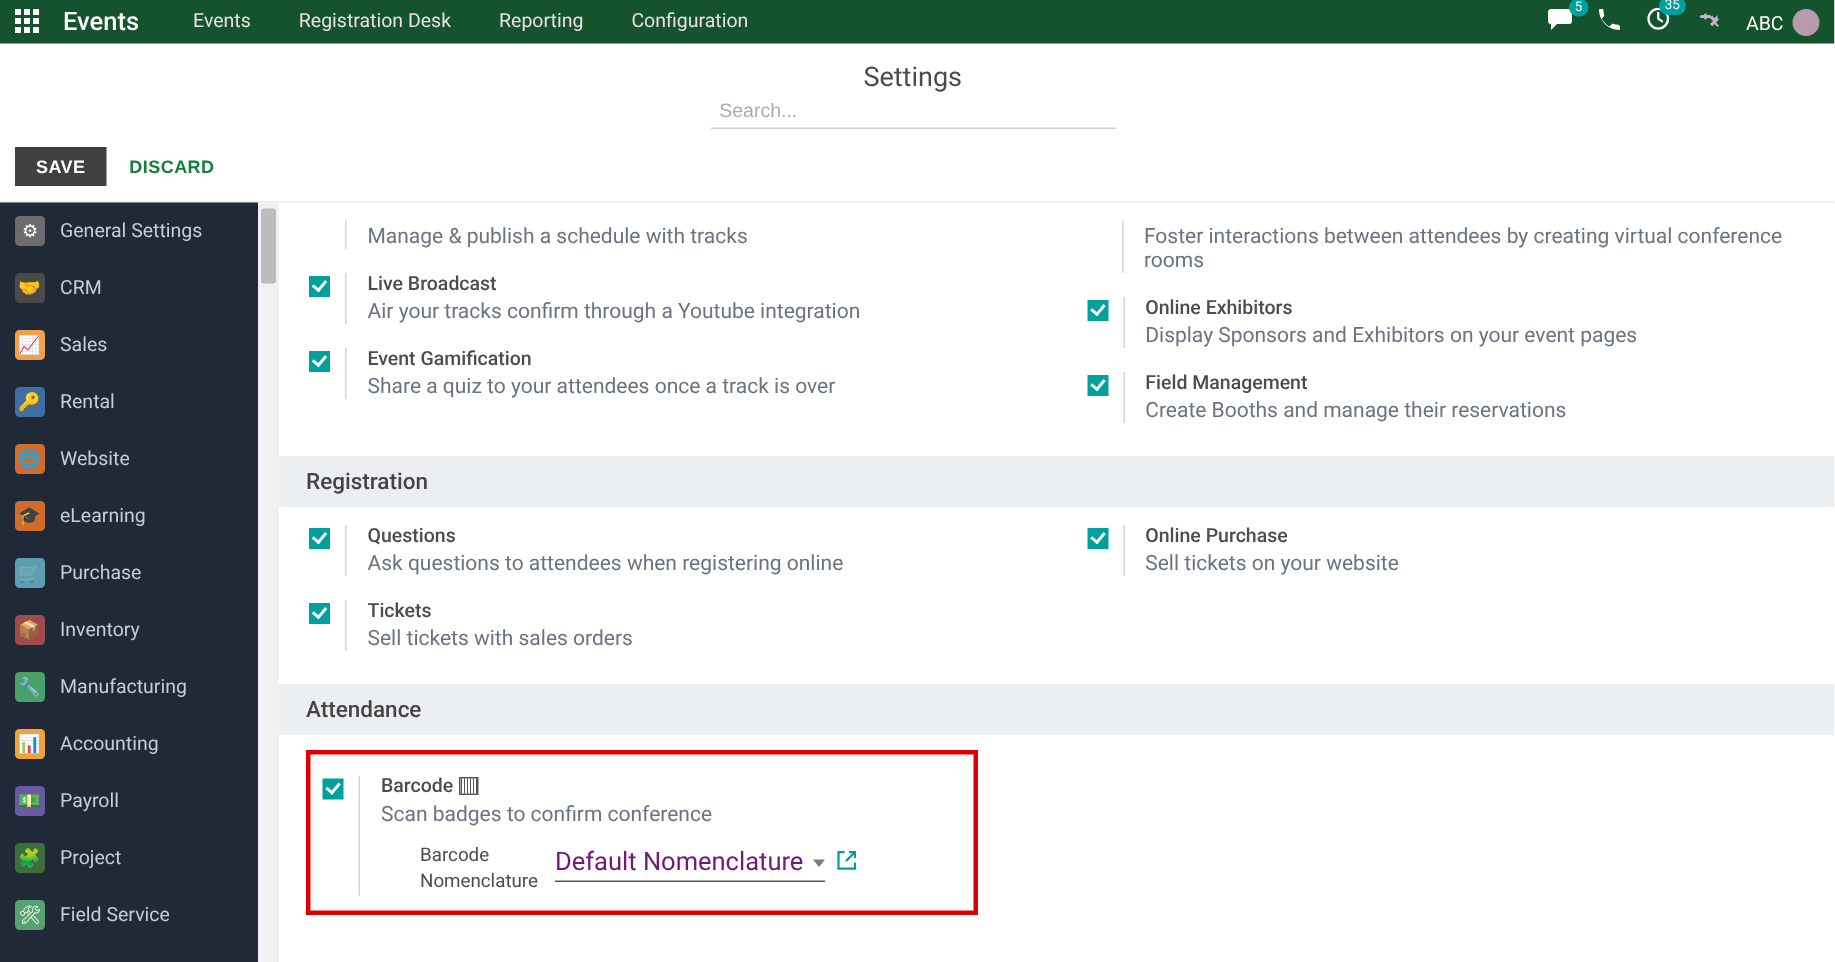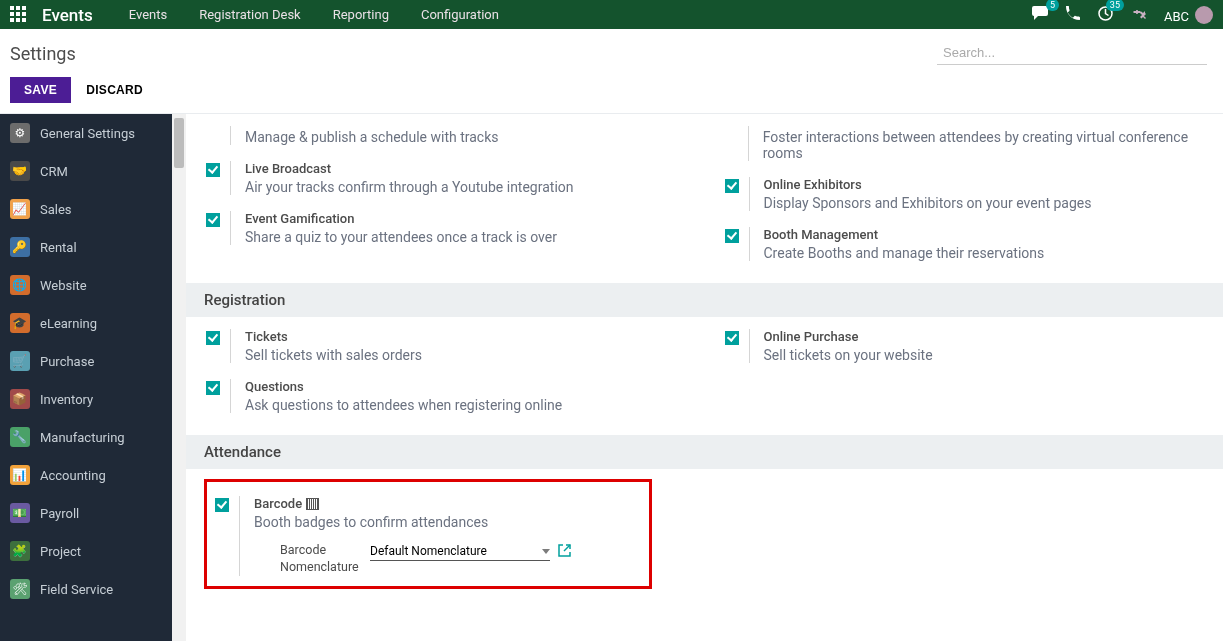--- a/index.html
+++ b/index.html
@@ -8,48 +8,48 @@
   .apps-icon { width: 18px; height: 18px; display: grid; grid-template-columns: repeat(3,4px); grid-template-rows: repeat(3,4px); gap: 2px; margin-right: 14px; cursor: pointer; }
   .apps-icon span { background: #fff; width: 4px; height: 4px; }
   .brand { font-size: 17px; font-weight: 500; margin-right: 22px; color: #fff; }
   .topnav { display: flex; gap: 4px; flex: 1; }
   .topnav a { color: #e9e0e6; padding: 5px 14px; font-size: 13px; text-decoration: none; }
   .topbar-right { display: flex; align-items: center; gap: 18px; }
   .tb-ico { color: #fff; position: relative; font-size: 14px; }
   .badge { position: absolute; top: -7px; right: -11px; background: #00a09d; color: #fff; font-size: 9px; padding: 1px 4px; border-radius: 7px; }
   .tb-user { display:flex; align-items:flex-end; gap:6px; font-size:13px; }
   .avatar { width:18px; height:18px; border-radius:50%; background:#b89aad; }
-  .subheader { display:flex; align-items:center; justify-content:space-between; padding: 12px 16px 6px 10px; }
+  .subheader { display:flex; align-items:center; justify-content:space-between; padding: 12px 16px 6px 10px; flex-direction: column; }
   .page-title { font-size: 18px; color: #4c4c4c; }
   .search-input { border:none; border-bottom:1px solid #ccc; padding:4px 6px; width:270px; font-size:13px; outline:none; }
   .search-input::placeholder { color:#aaa; }
   .actions { padding: 6px 10px 10px 10px; border-bottom: 1px solid #e9ecef; }
-  .btn-save { background:#4c1d95; color:#fff; border:none; padding:6px 14px; font-size:12px; font-weight:bold; letter-spacing:.3px; cursor:pointer; margin-right:12px; }
-  .btn-discard { color:#000000; background:none; border:none; font-size:12px; font-weight:bold; letter-spacing:.3px; cursor:pointer; }
+  .btn-save { background:#404040; color:#fff; border:none; padding:6px 14px; font-size:12px; font-weight:bold; letter-spacing:.3px; cursor:pointer; margin-right:12px; }
+  .btn-discard { color:#15803d; background:none; border:none; font-size:12px; font-weight:bold; letter-spacing:.3px; cursor:pointer; }
   .body { display:flex; height: calc(641px - 29px - 46px - 38px); }
   .sidebar { width:172px; background:#1f2937; min-height:100%; overflow:hidden; }
   .side-item { display:flex; align-items:center; gap:10px; padding:9px 10px; color:#c6ced5; font-size:13px; cursor:pointer; }
   .side-ico { width:20px; height:20px; border-radius:3px; display:flex; align-items:center; justify-content:center; font-size:12px; color:#fff; flex-shrink:0; }
   .panehost { position:relative; flex:1; overflow:hidden; }
   .vscroll { width:14px; background:#f1f1f1; position:absolute; left:0; top:0; bottom:0; }
   .vthumb { position:absolute; left:2px; width:10px; height:50px; background:#bcbcbc; top:4px; border-radius:2px; }
   .content { margin-left:14px; width: calc(100% - 14px); height:100%; overflow:auto; padding-bottom: 10px; }
   .row { display:flex; }
   .col { flex:1; padding: 6px 20px 6px 20px; }
   .opt { display:flex; gap:12px; padding: 6px 0 10px 0; }
   .opt-border { border-left: 1px solid #d5d5d5; padding-left: 14px; margin-left: -2px; }
   .chk { width:14px; height:14px; background:#00a09d; position:relative; flex-shrink:0; margin-top:2px; }
   .chk::after { content:""; position:absolute; left:4px; top:1px; width:4px; height:7px; border:solid #fff; border-width:0 2px 2px 0; transform:rotate(40deg); }
   .opt-title { color:#4c4c4c; font-weight:500; font-size:13px; }
   .opt-desc { color:#6b7280; font-size:14px; margin-top:3px; }
   .sec-head { background:#eceff1; padding:8px 18px; font-size:15px; color:#444; font-weight:500; margin-top:6px; }
   .highlight { border:3px solid #d00; margin:10px 18px 4px 18px; padding:14px 14px 10px 8px; width:448px; }
   .form-row { display:flex; align-items:flex-start; gap:10px; margin:12px 0 0 26px; }
   .form-label { width:80px; font-size:12.5px; color:#4c4c4c; line-height:1.35; }
-  .select { border:none; border-bottom:1px solid #555; width:180px; padding:2px 0; font-size:12px; color:#000000; display:flex; justify-content:space-between; align-items:center; cursor:pointer; }
+  .select { border:none; border-bottom:1px solid #555; width:180px; padding:2px 0; font-size:17px; color:#701a75; display:flex; justify-content:space-between; align-items:center; cursor:pointer; }
   .caret { width:0; height:0; border-left:4px solid transparent; border-right:4px solid transparent; border-top:5px solid #7c7c7c; }
   .ext-link { color:#00a09d; margin-left:8px; font-size:14px; cursor:pointer; }
   .barcode-ico { display:inline-block; width:13px; height:12px; border:1px solid #555; margin-left:4px; vertical-align:-2px; background:repeating-linear-gradient(90deg,#555 0,#555 1px,transparent 1px,transparent 2px); }
 </style>
 </head>
 <body>
 
 <div class="topbar">
   <div class="apps-icon">
       <span></span>
@@ -205,43 +205,43 @@
           <div class="opt">
             <div class="chk"></div>
             <div class="opt-border">
               <div class="opt-title">Online Exhibitors</div>
               <div class="opt-desc">Display Sponsors and Exhibitors on your event pages</div>
             </div>
           </div>
           <div class="opt">
             <div class="chk"></div>
             <div class="opt-border">
-              <div class="opt-title">Booth Management</div>
+              <div class="opt-title">Field Management</div>
               <div class="opt-desc">Create Booths and manage their reservations</div>
             </div>
           </div>
         </div>
       </div>
 
       <div class="sec-head">Registration</div>
 
       <div class="row">
         <div class="col">
+          <div class="opt">
+            <div class="chk"></div>
+            <div class="opt-border">
+              <div class="opt-title">Questions</div>
+              <div class="opt-desc">Ask questions to attendees when registering online</div>
+            </div>
+          </div>
           <div class="opt">
             <div class="chk"></div>
             <div class="opt-border">
               <div class="opt-title">Tickets</div>
               <div class="opt-desc">Sell tickets with sales orders</div>
-            </div>
-          </div>
-          <div class="opt">
-            <div class="chk"></div>
-            <div class="opt-border">
-              <div class="opt-title">Questions</div>
-              <div class="opt-desc">Ask questions to attendees when registering online</div>
             </div>
           </div>
         </div>
         <div class="col">
           <div class="opt">
             <div class="chk"></div>
             <div class="opt-border">
               <div class="opt-title">Online Purchase</div>
               <div class="opt-desc">Sell tickets on your website</div>
             </div>
@@ -249,21 +249,21 @@
         </div>
       </div>
 
       <div class="sec-head">Attendance</div>
 
       <div class="highlight">
         <div class="opt" style="padding:0">
           <div class="chk"></div>
           <div class="opt-border">
             <div class="opt-title"><span>Barcode</span><span class="barcode-ico"></span></div>
-            <div class="opt-desc">Booth badges to confirm attendances</div>
+            <div class="opt-desc">Scan badges to confirm conference</div>
             <div class="form-row">
               <div class="form-label">Barcode Nomenclature</div>
               <div style="display:flex;align-items:center">
                 <div class="select">
                   <span>Default Nomenclature</span>
                   <span class="caret"></span>
                 </div>
                 <span class="ext-link">
                   <svg width="13" height="13" viewBox="0 0 13 13" fill="none" stroke="#00a09d" stroke-width="1.5">
                       <path d="M5 1H1v11h11V8"></path>

